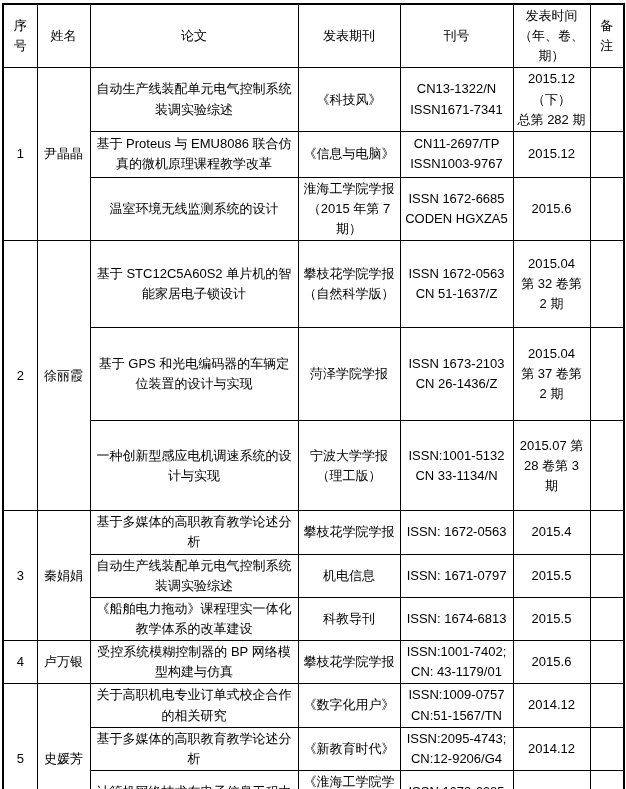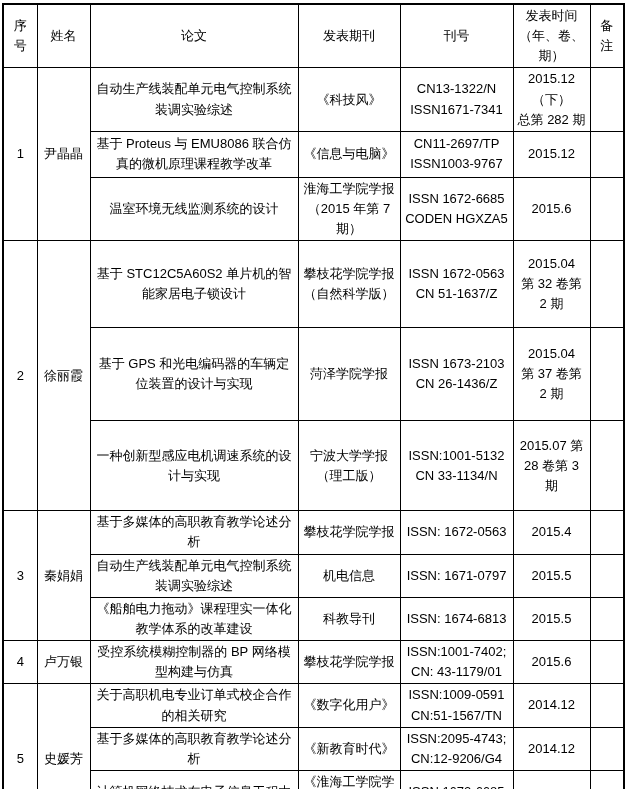--- a/index.html
+++ b/index.html
@@ -160,21 +160,21 @@
 CN: 43-1179/01</td>
       <td>2015.6</td>
       <td></td>
     </tr>
 
     <tr style="height:42px">
       <td rowspan="3">5</td>
       <td rowspan="3">史媛芳</td>
       <td>关于高职机电专业订单式校企合作的相关研究</td>
       <td>《数字化用户》</td>
-      <td>ISSN:1009-0591
+      <td>ISSN:1009-0757
 CN:51-1567/TN</td>
       <td>2014.12</td>
       <td></td>
     </tr>
     <tr style="height:39px">
       <td>基于多媒体的高职教育教学论述分析</td>
       <td>《新教育时代》</td>
       <td>ISSN:2095-4743;
 CN:12-9206/G4</td>
       <td>2014.12</td>

